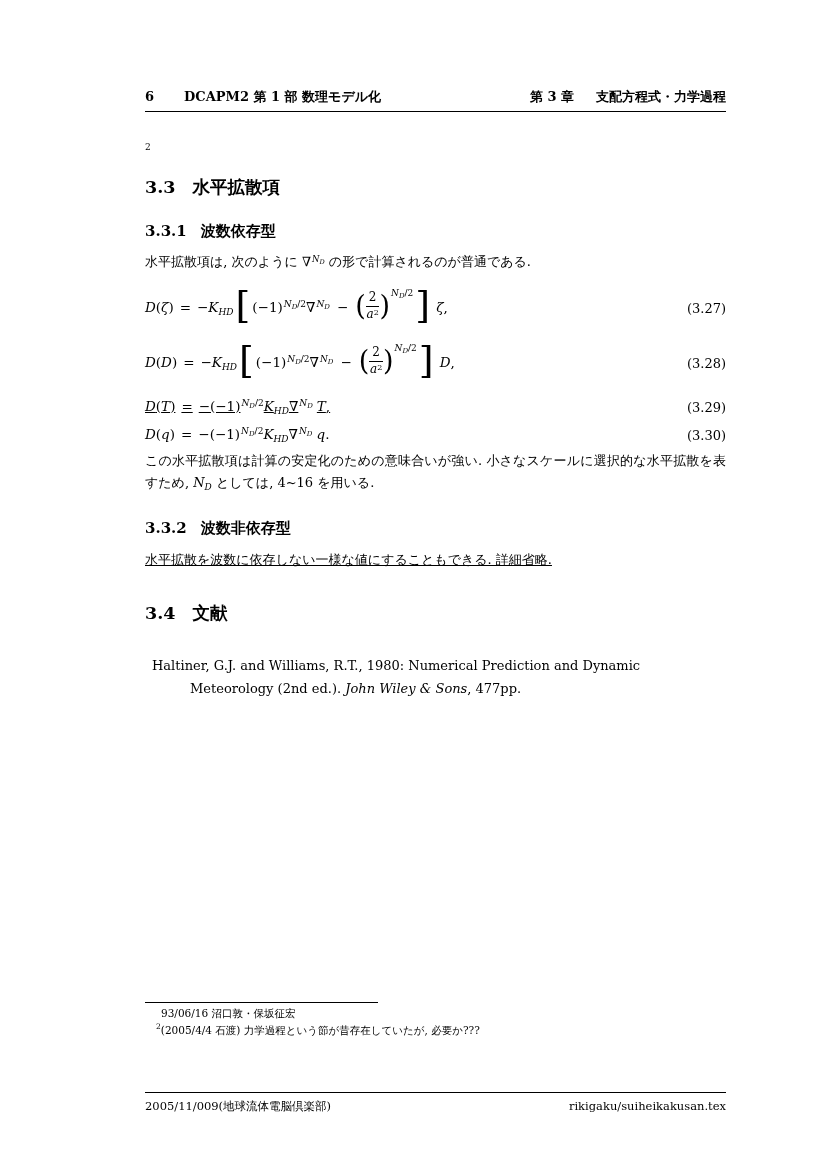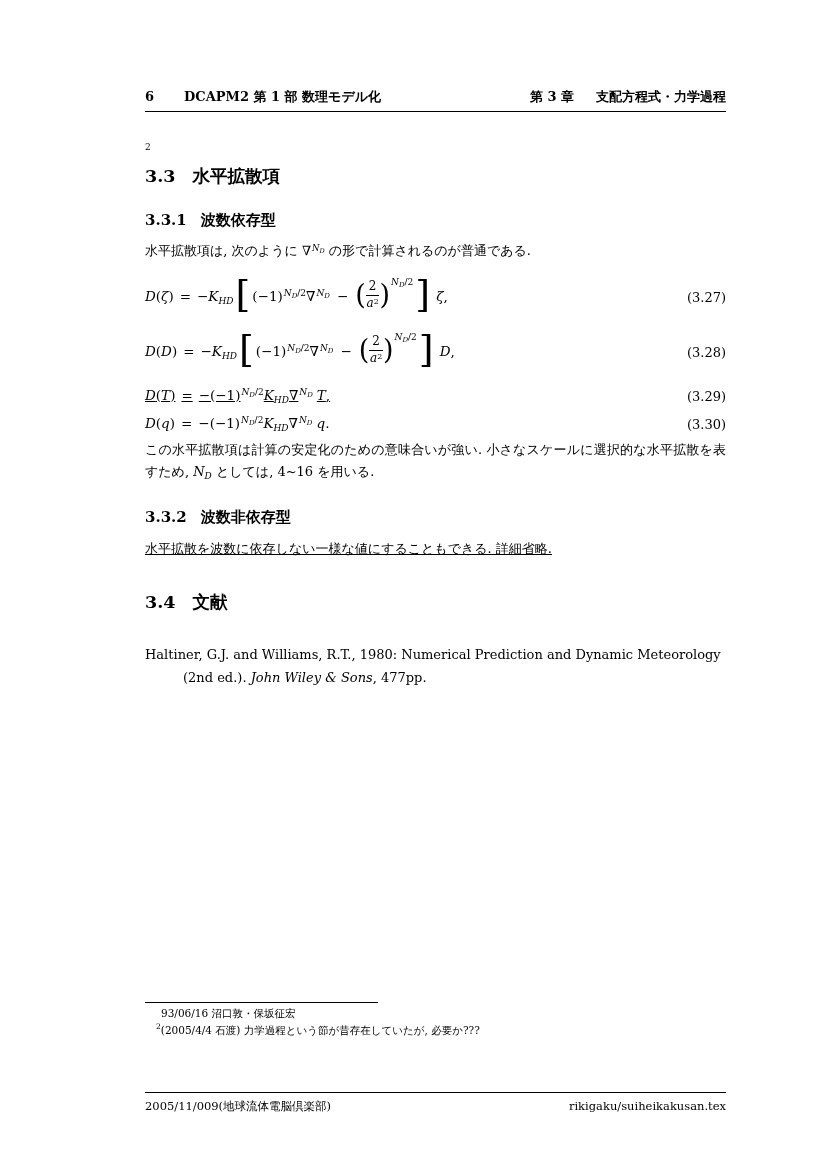--- a/index.html
+++ b/index.html
@@ -18,21 +18,21 @@
     display:flex; justify-content:space-between; align-items:baseline;
     font-size:13px; font-weight:bold;
     padding-bottom:5px; border-bottom:1px solid #000;
   }
   .runhead .pgnum { margin-right:30px; }
   .runhead .chlabel { margin-right:22px; }
   .runhead .grp { display:flex; align-items:baseline; }
 
   .contmark { margin-top:30px; font-size:9px; line-height:10px; }
 
-  .sec-h { margin-top:13px; font-size:17.5px; font-weight:bold; line-height:22px; }
+  .sec-h { margin-top:24px; font-size:17.5px; font-weight:bold; line-height:22px; }
   .sec-h .num { margin-right:17px; }
   .subsec-h { margin-top:24px; font-size:15px; font-weight:bold; line-height:18px; }
   .subsec-h .num { margin-right:14px; }
 
   .para { font-size:13px; line-height:20px; margin-top:12px; }
   .para.justify { text-align:justify; line-height:22px; }
 
   
   .mi { font-style:italic; }
   .mcal { font-style:italic; }
@@ -57,21 +57,21 @@
   .frac { display:inline-block; vertical-align:middle; position:relative; top:-2px; text-align:center; font-size:12px; line-height:1.15; }
   .frac .num { display:block; border-bottom:1px solid #000; padding:0 3px 1px 3px; }
   .frac .den { display:block; padding-top:1px; }
   .densup { font-size:8px; position:relative; top:-3px; }
   .tailvar { margin-left:4px; }
 
   .imath .sup-c { font-size:8.5px; top:-4px; }
   .imath .ssub { font-size:6.5px; }
 
   
-  .reference { margin-top:30px; font-size:13px; line-height:23px; padding-left:38px; text-indent:-38px; }
+  .reference { margin-top:30px; margin-left:7px; font-size:13px; line-height:23px; padding-left:38px; text-indent:-38px; }
   .reference .pub { font-style:italic; }
 
   
   .footnotes { position:absolute; left:145px; top:1002px; width:581px; font-size:10.5px; line-height:14px; }
   .fnrule { width:233px; border-top:1px solid #000; margin-bottom:3px; }
   .fnline1 { padding-left:16px; }
   .fnline2 { padding-left:11px; }
   .fnsup { font-size:7.5px; vertical-align:super; }
 
   

